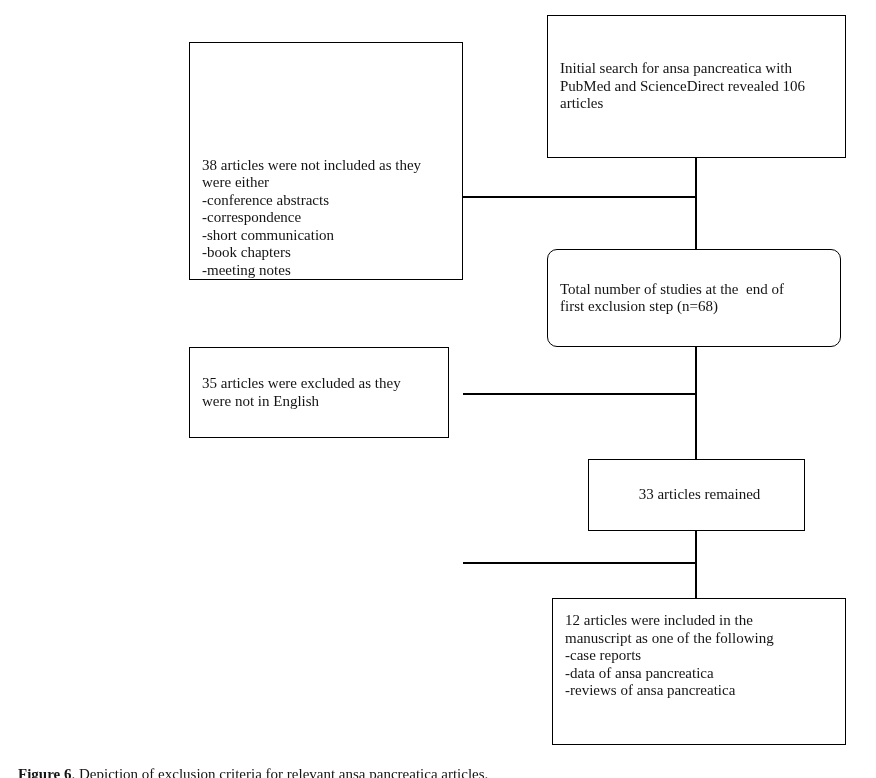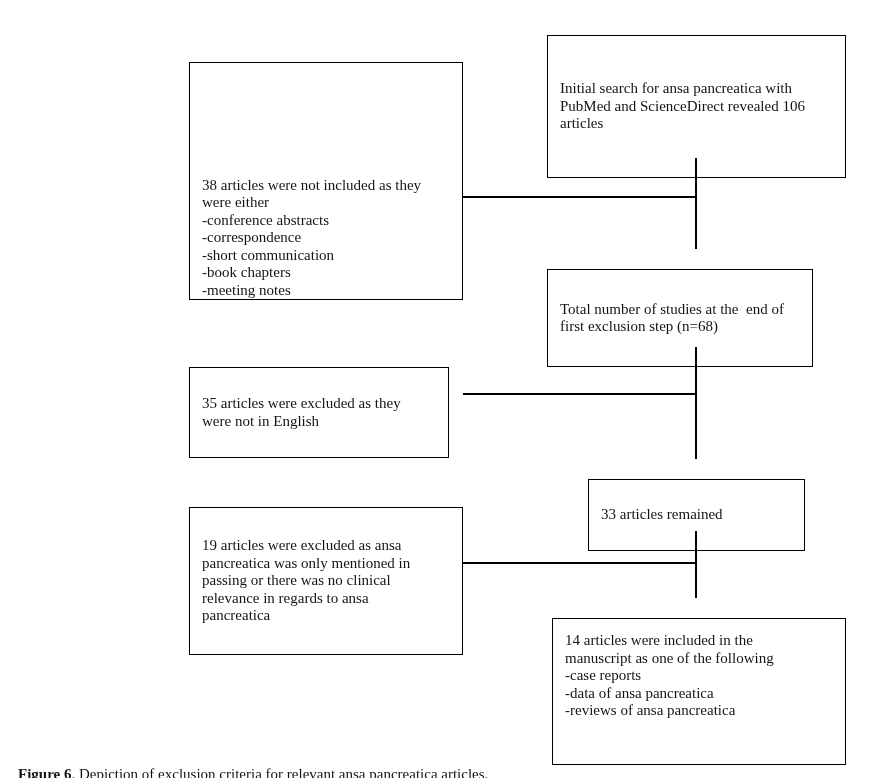--- a/index.html
+++ b/index.html
@@ -17,37 +17,36 @@
     overflow: hidden;
   }
   .box {
     position: absolute;
     box-sizing: border-box;
     border: 1.5px solid #000000;
     background: #ffffff;
     display: flex;
     align-items: center;
     padding: 0 6px 0 12px;
-    margin-top: 20px;
   }
   .box.top-align {
     align-items: flex-start;
     padding-top: 13px;
   }
   .box-text {
     white-space: pre-wrap;
     font-size: 15px;
     line-height: 17.5px;
   }
   
   .box-initial   { left: 547px; top: 15px;  width: 299px; height: 143px; }
   .box-excl38    { left: 189px; top: 42px;  width: 274px; height: 238px; align-items: flex-end; }
-  .box-total68   { left: 547px; top: 249px; width: 266px; height: 98px;  }
+  .box-total68   { left: 547px; top: 249px; width: 294px; height: 98px; border-radius: 10px;  }
   .box-excl35    { left: 189px; top: 347px; width: 260px; height: 91px;  }
-  .box-rem33     { left: 588px; top: 459px; width: 217px; height: 72px;  }
+  .box-rem33     { left: 588px; top: 459px; width: 217px; height: 72px; justify-content: center;  }
   .box-excl19    { left: 189px; top: 487px; width: 274px; height: 148px; }
   .box-incl14    { left: 552px; top: 598px; width: 294px; height: 147px; }
   
   .vline, .hline {
     position: absolute;
     background: #000000;
   }
   .vline { width: 1.5px; }
   .hline { height: 1.5px; }
   .v-initial-total   { left: 695px; top: 158px; height: 91px;  }
@@ -95,30 +94,23 @@
 
   <div class="box box-excl35">
     <span class="box-text">35 articles were excluded as they
 were not in English</span>
   </div>
 
   <div class="box box-rem33">
     <span class="box-text">33 articles remained</span>
   </div>
 
-  <div class="box box-excl19">
-    <span class="box-text">19 articles were excluded as ansa
-pancreatica was only mentioned in
-passing or there was no clinical
-relevance in regards to ansa
-pancreatica</span>
-  </div>
 
   <div class="box top-align box-incl14">
-    <span class="box-text">14 articles were included in the
+    <span class="box-text">12 articles were included in the
 manuscript as one of the following
 -case reports
 -data of ansa pancreatica
 -reviews of ansa pancreatica</span>
   </div>
 
   <div class="vline v-initial-total"></div>
   <div class="hline h-excl38-branch"></div>
   <div class="vline v-total-remained"></div>
   <div class="hline h-excl35-branch"></div>

